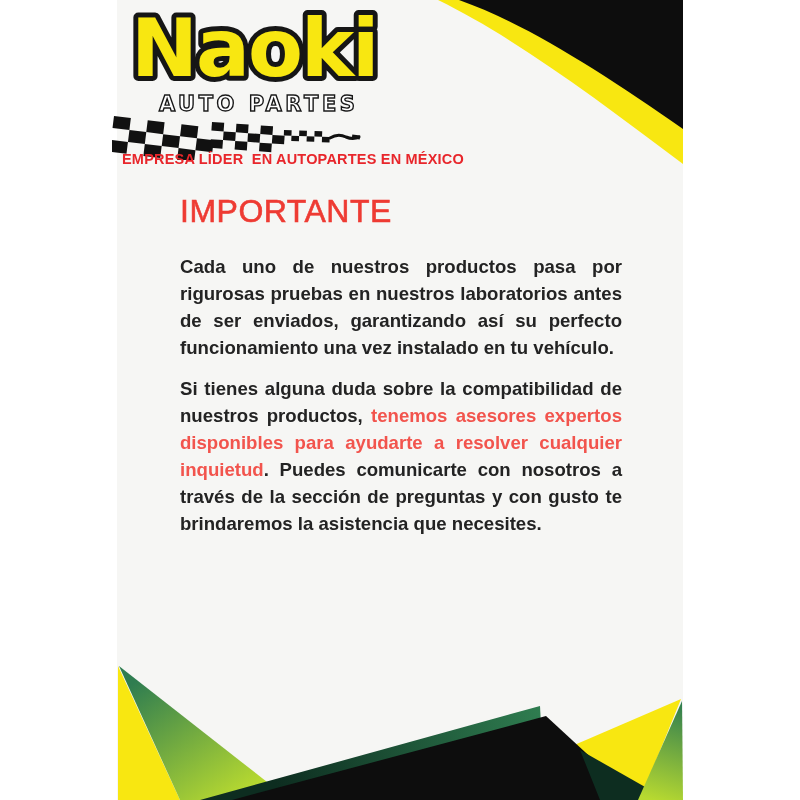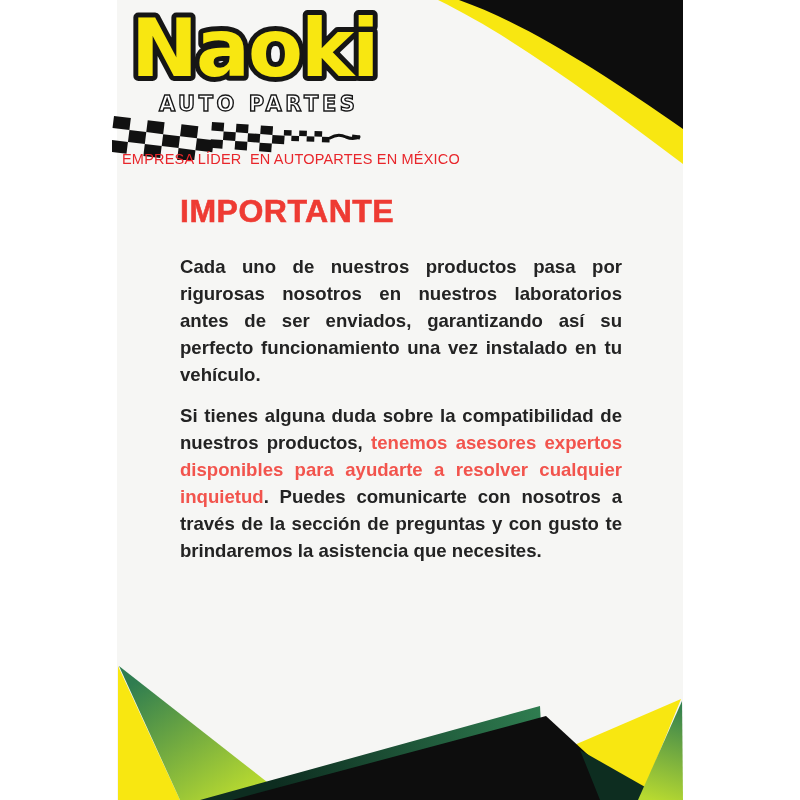--- a/index.html
+++ b/index.html
@@ -7,25 +7,25 @@
        font-family:"Liberation Sans",sans-serif;}
   .canvas{position:relative;width:788px;height:800px;background:#ffffff;}
   .flyer{position:absolute;left:117px;top:0;width:566px;height:800px;background:#f6f6f4;}
   svg.deco{position:absolute;left:0;top:0;width:800px;height:800px;pointer-events:none;}
 
   .logo-svg{position:absolute;left:123px;top:-6px;width:280px;height:106px;}
   .brand-sub{position:absolute;left:119px;top:92px;font-size:21px;font-weight:700;
              letter-spacing:3.5px;color:#ffffff;-webkit-text-stroke:1.4px #161616;
              font-family:"DejaVu Sans",sans-serif;white-space:nowrap;margin-left:40px;}
   .flag-svg{position:absolute;left:112px;top:108px;width:252px;height:52px;}
-  .tagline{position:absolute;left:122px;top:151px;font-size:14.5px;font-weight:400;
+  .tagline{position:absolute;left:122px;top:151px;font-size:14.5px;font-weight:700;
            color:#e8262b;letter-spacing:0.2px;white-space:pre;}
 
   .content{position:absolute;left:180px;top:195px;width:442px;}
-  .content h1{margin:0 0 25px 0;font-size:32px;line-height:33px;font-weight:700;
+  .content h1{margin:0 0 25px 0;font-size:32px;line-height:33px;font-weight:400;
               color:#ee3b33;letter-spacing:0.5px;-webkit-text-stroke:0.6px #ee3b33;}
   .content p{margin:0 0 14px 0;font-size:18.6px;line-height:27px;font-weight:700;
              color:#232323;text-align:justify;}
   .content .hl{color:#f2544d;}
 </style>
 </head>
 <body>
 
 <div class="canvas">
 
@@ -100,17 +100,17 @@
       </g>
       <path d="M218,30 q8,-5 16,-1 q7,3 13,0" fill="none" stroke="#111111" stroke-width="3" stroke-linecap="round"></path>
       <rect x="240" y="27" width="8" height="4" transform="rotate(8 244 29)"></rect>
     </g>
   </svg>
 
   <div class="tagline">EMPRESA LÍDER  EN AUTOPARTES EN MÉXICO</div>
 
   <div class="content">
     <h1>IMPORTANTE</h1>
-    <p>Cada uno de nuestros productos pasa por rigurosas nosotros en nuestros laboratorios antes de ser enviados, garantizando así su perfecto funcionamiento una vez instalado en tu vehículo.</p>
+    <p>Cada uno de nuestros productos pasa por rigurosas pruebas en nuestros laboratorios antes de ser enviados, garantizando así su perfecto funcionamiento una vez instalado en tu vehículo.</p>
     <p><span>Si tienes alguna duda sobre la compatibilidad de nuestros productos, </span><span class="hl">tenemos asesores expertos disponibles para ayudarte a resolver cualquier inquietud</span><span>. Puedes comunicarte con nosotros a través de la sección de preguntas y con gusto te brindaremos la asistencia que necesites.</span></p>
   </div>
 
 </div>
 
 </body></html>

